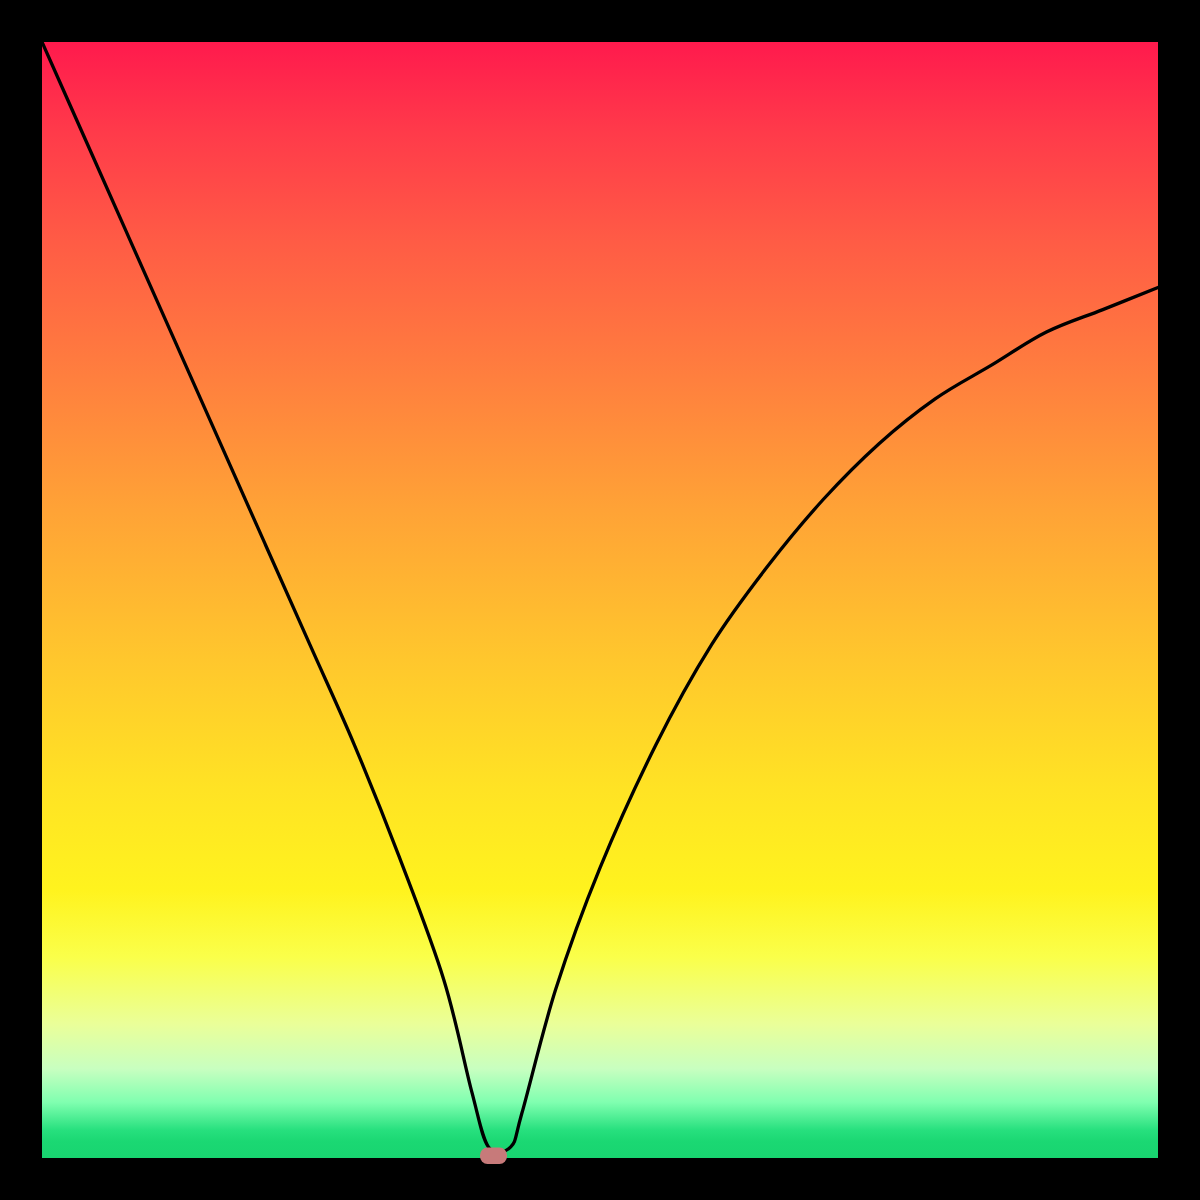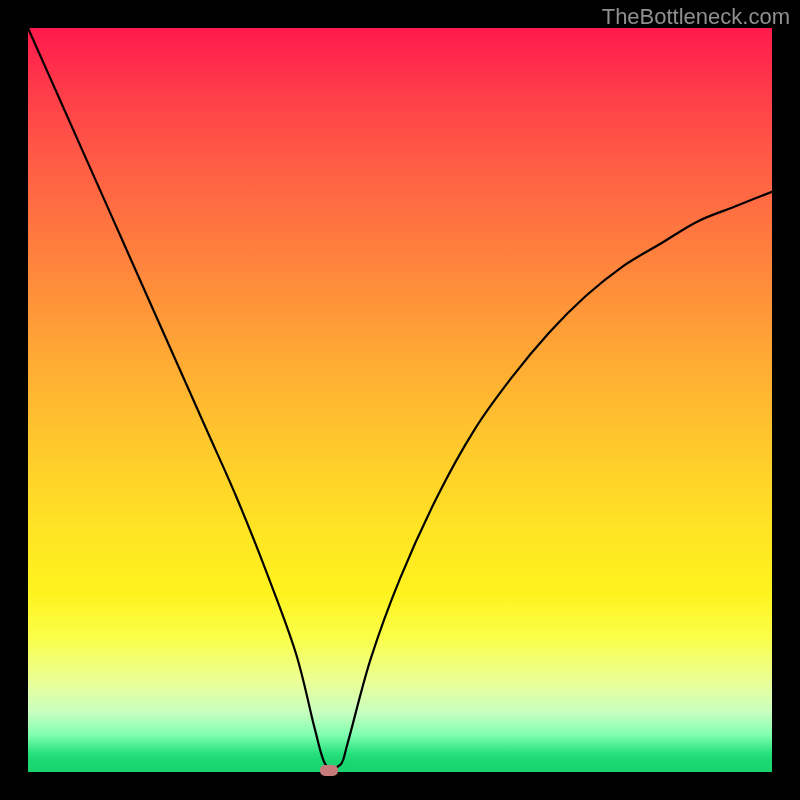--- a/index.html
+++ b/index.html
@@ -76,15 +76,14 @@
   <div class="plot">
 
     <svg class="curve" viewBox="0 0 744 744" preserveAspectRatio="none">
       <path id="curve-path" fill="none" stroke="#000" stroke-width="2.2" stroke-linecap="round" stroke-linejoin="round" d="M 0.0 0.0 C 5.0 11.2, 19.8 44.6, 29.8 67.0 C 39.7 89.3, 49.6 111.6, 59.5 133.9 C 69.4 156.2, 79.4 178.6, 89.3 200.9 C 99.2 223.2, 109.1 245.5, 119.0 267.8 C 129.0 290.2, 138.9 312.5, 148.8 334.8 C 158.7 357.1, 168.6 379.4, 178.6 401.8 C 188.5 424.1, 198.4 445.2, 208.3 468.7 C 218.2 492.3, 228.2 517.1, 238.1 543.1 C 248.0 569.2, 259.8 598.9, 267.8 625.0 C 275.9 651.0, 281.5 680.8, 286.4 699.4 C 291.4 718.0, 293.3 730.4, 297.6 736.6 C 301.9 742.8, 308.8 740.3, 312.5 736.6 C 316.2 732.8, 315.0 731.6, 319.9 714.2 C 324.9 696.9, 333.6 659.7, 342.2 632.4 C 350.9 605.1, 360.8 577.8, 372.0 550.6 C 383.2 523.3, 396.8 493.5, 409.2 468.7 C 421.6 443.9, 434.0 421.6, 446.4 401.8 C 458.8 381.9, 471.2 365.8, 483.6 349.7 C 496.0 333.6, 508.4 318.7, 520.8 305.0 C 533.2 291.4, 545.6 279.0, 558.0 267.8 C 570.4 256.7, 582.8 246.8, 595.2 238.1 C 607.6 229.4, 620.0 223.2, 632.4 215.8 C 644.8 208.3, 657.2 199.6, 669.6 193.4 C 682.0 187.2, 694.4 183.5, 706.8 178.6 C 719.2 173.6, 737.8 166.2, 744.0 163.7"></path>
     </svg>
 
     <div id="marker" class="marker" style="left: 292.32px; top: 737px; background: rgb(199, 122, 122);"></div>
 
   </div>
 
-  <div class="watermark">TheBottleneck.com</div>
 
 </div>
 
 </body></html>

